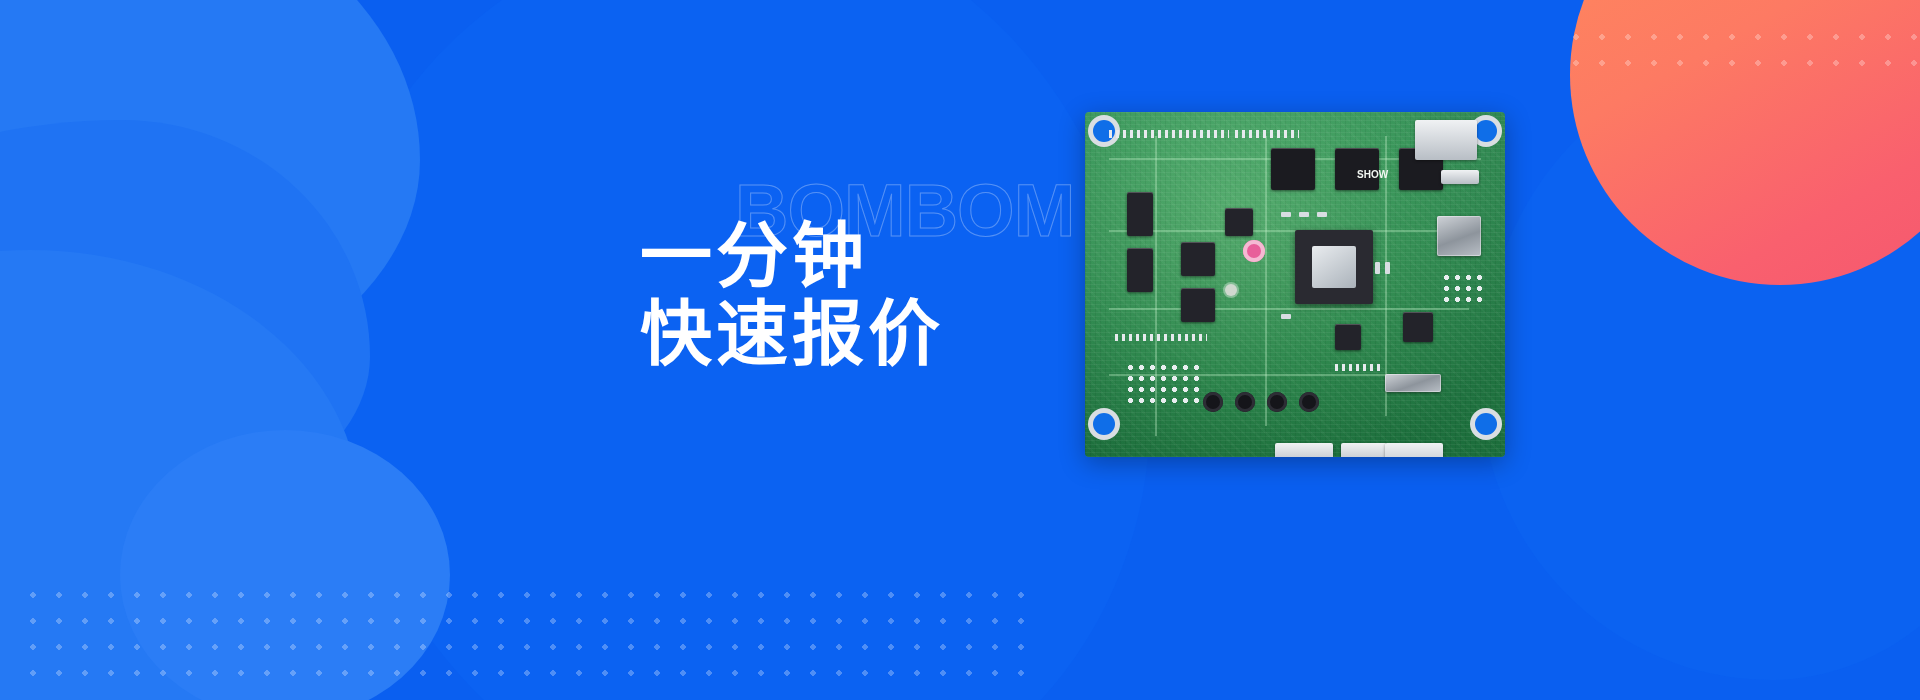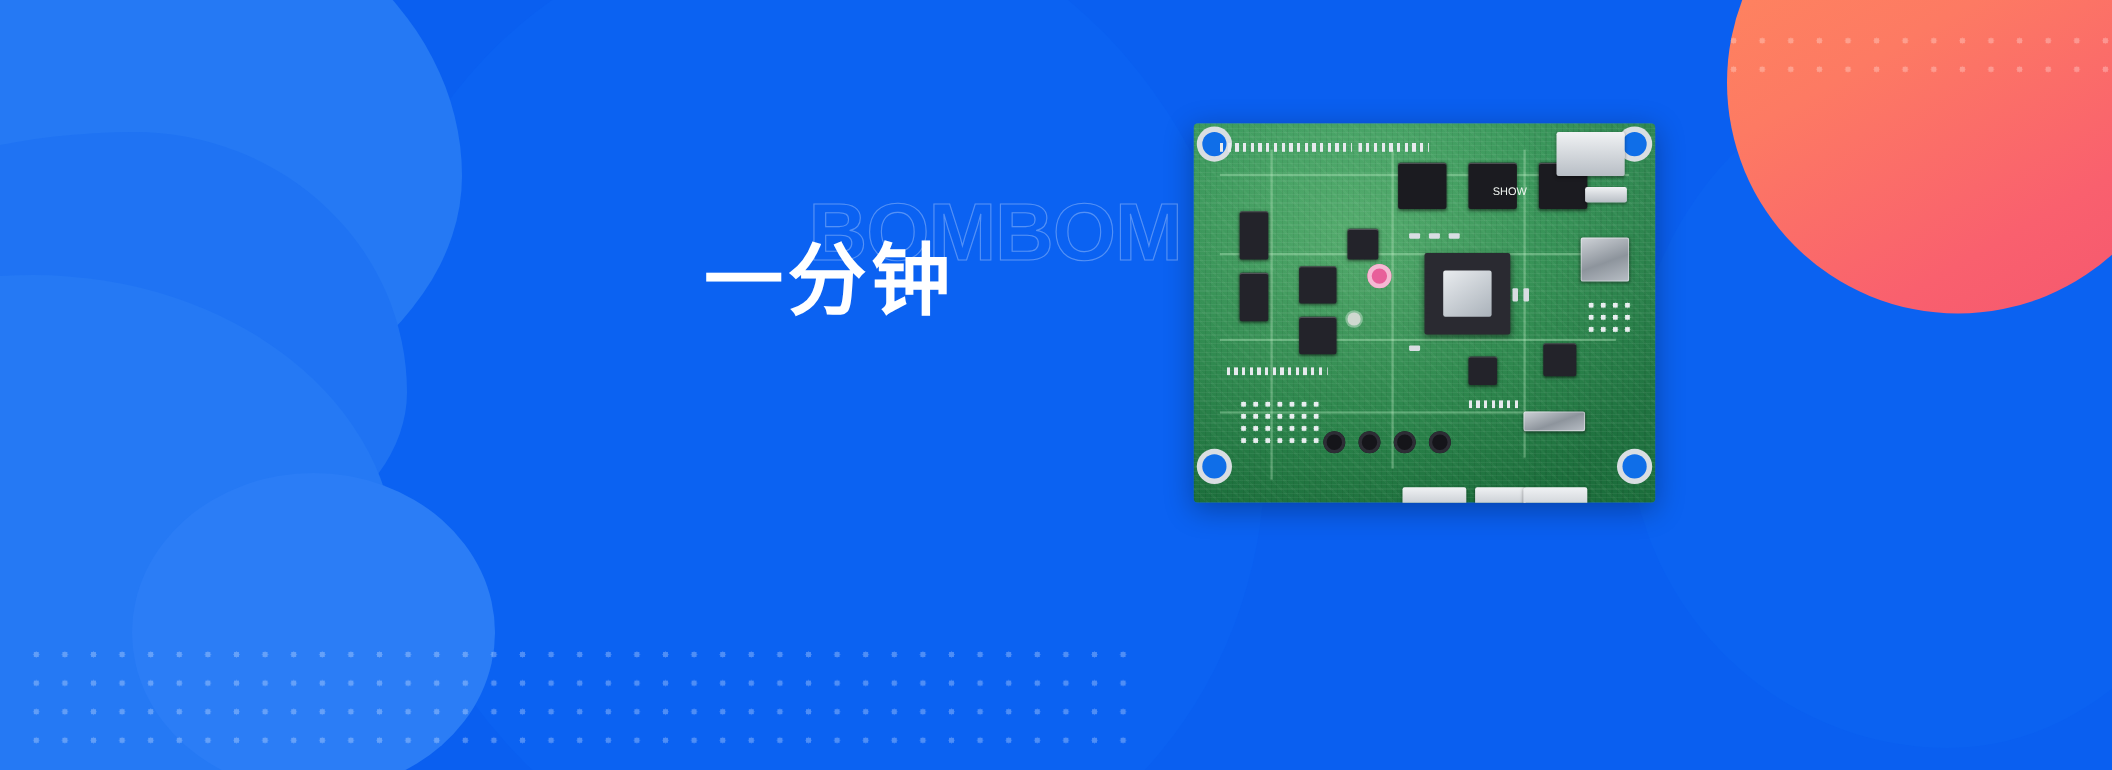--- a/index.html
+++ b/index.html
@@ -116,21 +116,21 @@
   .pinrow{
     position:absolute;
     background-image:repeating-linear-gradient(90deg,#e7eaee 0 3px,transparent 3px 7px);
   }
   .dotfield{
     position:absolute;
     background-image:radial-gradient(circle,#e9eef0 2.4px,transparent 2.6px);
     background-size:11px 11px;
   }
   .logo-badge{
-    position:absolute;color:#f2f7f2;font-size:10px;font-weight:normal;
+    position:absolute;color:#f2f7f2;font-size:10px;font-weight:bold;
     text-align:center;line-height:1.05;
   }
 
   
   .content{
     position:absolute;left:640px;top:166px;width:420px;
     text-align:right;
   }
   .watermark{
     position:absolute;left:95px;top:8px;
@@ -248,18 +248,19 @@
       <div class="logo-badge" style="left:272px;top:58px;">SHOW</div>
     </div>
   </div>
 
   <div class="content">
 
     <div class="watermark">BOMBOM</div>
 
     <h1 class="headline">
       <span class="l1">一分钟</span>
+      <span class="l2">快速报价</span>
     </h1>
 
 
   </div>
 
 </div>
 
 </body></html>

